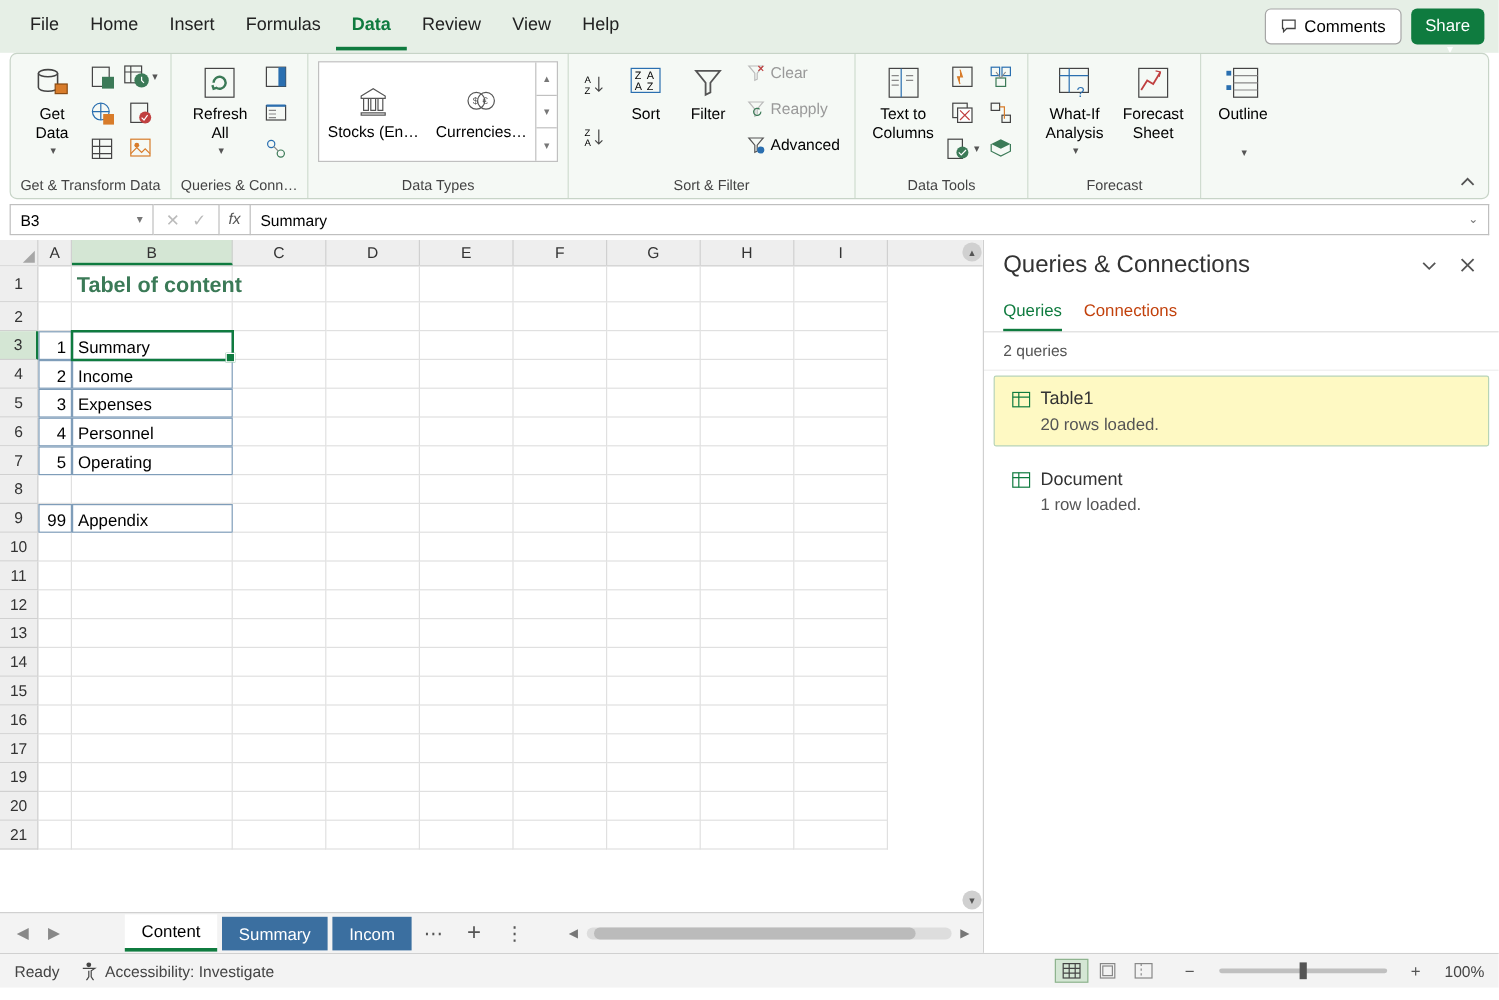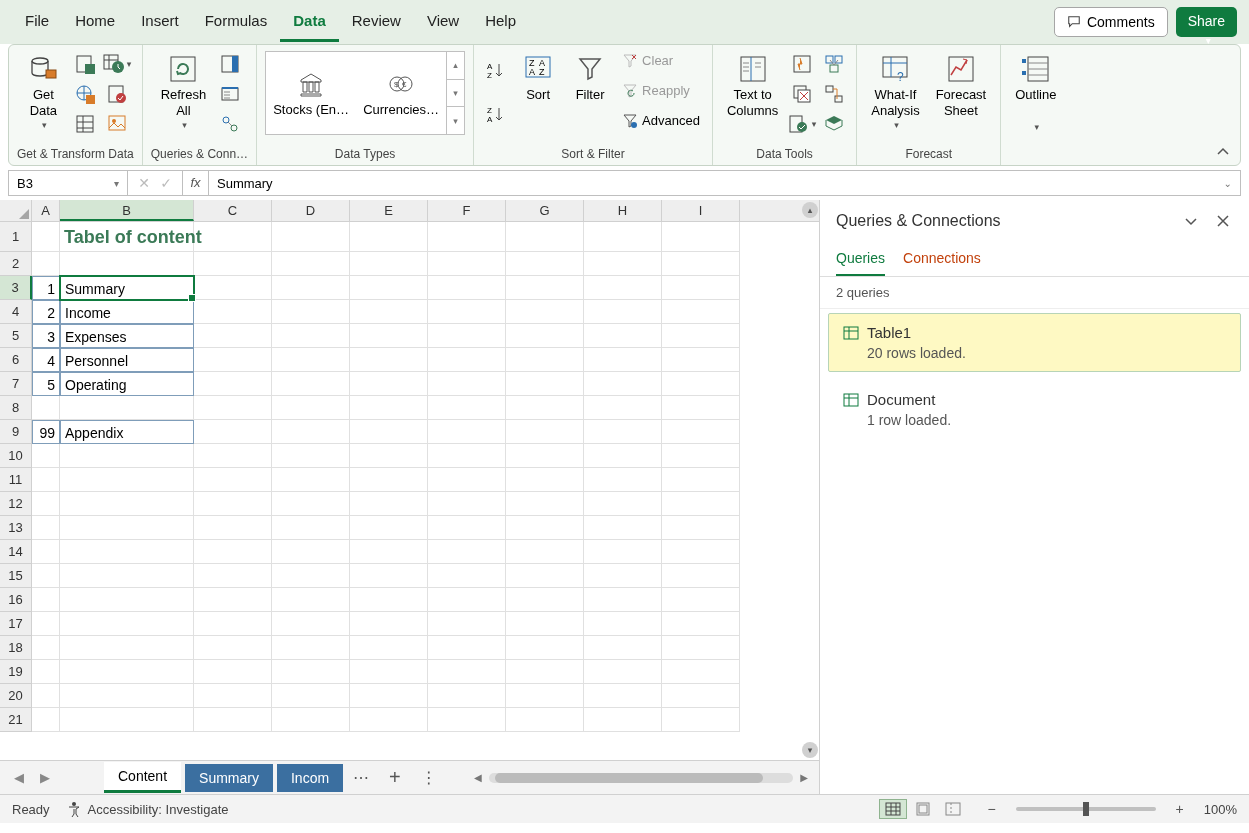--- a/index.html
+++ b/index.html
@@ -83,21 +83,21 @@
   .sheet-add { padding: 0 10px; font-size: 20px; color:#555; cursor:pointer;}
   .sheet-tabs-spacer{width:20px;}
   .hscroll { flex:1; height:16px; display:flex; align-items:center; gap:4px; }
   .hscroll .bar{flex:1;height:10px;background:#ddd;border-radius:5px;position:relative;}
   .hscroll .thumb{position:absolute;left:2%;width:88%;height:100%;background:#bbb;border-radius:5px;}
   .hscroll .arr{width:14px;font-size:10px;color:#777;text-align:center;}
 
   
   .pane { width: 430px; border-left: 1px solid #d0d0d0; display: flex; flex-direction: column; background: #fff; }
   .pane-header { height: 42px; display: flex; align-items: center; padding: 0 16px; gap: 12px; }
-  .pane-title { flex: 1; font-size: 16px; color: #333; }
+  .pane-title { flex: 1; font-size: 20px; color: #333; }
   .pane-header .ic-btn { width: 20px; height: 20px; cursor: pointer; color:#555; display:flex;align-items:center;justify-content:center;}
   .pane-tabs { display: flex; gap: 18px; padding: 0 16px; border-bottom: 1px solid #ddd; }
   .pane-tab { padding: 8px 0; font-size: 14px; color: #c2410c; cursor: pointer; border-bottom: 2px solid transparent; }
   .pane-tab.active { color: #0f7b3f; border-bottom-color: #0f7b3f; font-weight:500;}
   .pane-sub { padding: 8px 16px; font-size: 13px; color: #555; border-bottom: 1px solid #eee; }
   .query-item { padding: 10px 14px; border: 1px solid transparent; margin: 4px 8px; border-radius: 2px; cursor:pointer;}
   .query-item.sel { background: #fef9c3; border-color: #b7d4b7; }
   .query-item .q-name { display:flex; align-items:center; gap:8px; font-size: 15px; color:#333; }
   .query-item .q-status { font-size: 14px; color:#555; margin-left: 24px; margin-top:4px;}
   .q-icon { color: #0f7b3f; }
@@ -684,32 +684,20 @@
             <div class="cell std"></div>
             <div class="cell std"></div>
             <div class="cell std"></div>
             <div class="cell std"></div>
             <div class="cell std"></div>
             <div class="cell std"></div>
             <div class="cell std"></div>
           </div>
         <div class="row">
             <div class="row-h">17</div>
-            <div class="cell A"></div>
-            <div class="cell B"></div>
-            <div class="cell std"></div>
-            <div class="cell std"></div>
-            <div class="cell std"></div>
-            <div class="cell std"></div>
-            <div class="cell std"></div>
-            <div class="cell std"></div>
-            <div class="cell std"></div>
-          </div>
-        <div class="row">
-            <div class="row-h">18</div>
             <div class="cell A"></div>
             <div class="cell B"></div>
             <div class="cell std"></div>
             <div class="cell std"></div>
             <div class="cell std"></div>
             <div class="cell std"></div>
             <div class="cell std"></div>
             <div class="cell std"></div>
             <div class="cell std"></div>
           </div>

